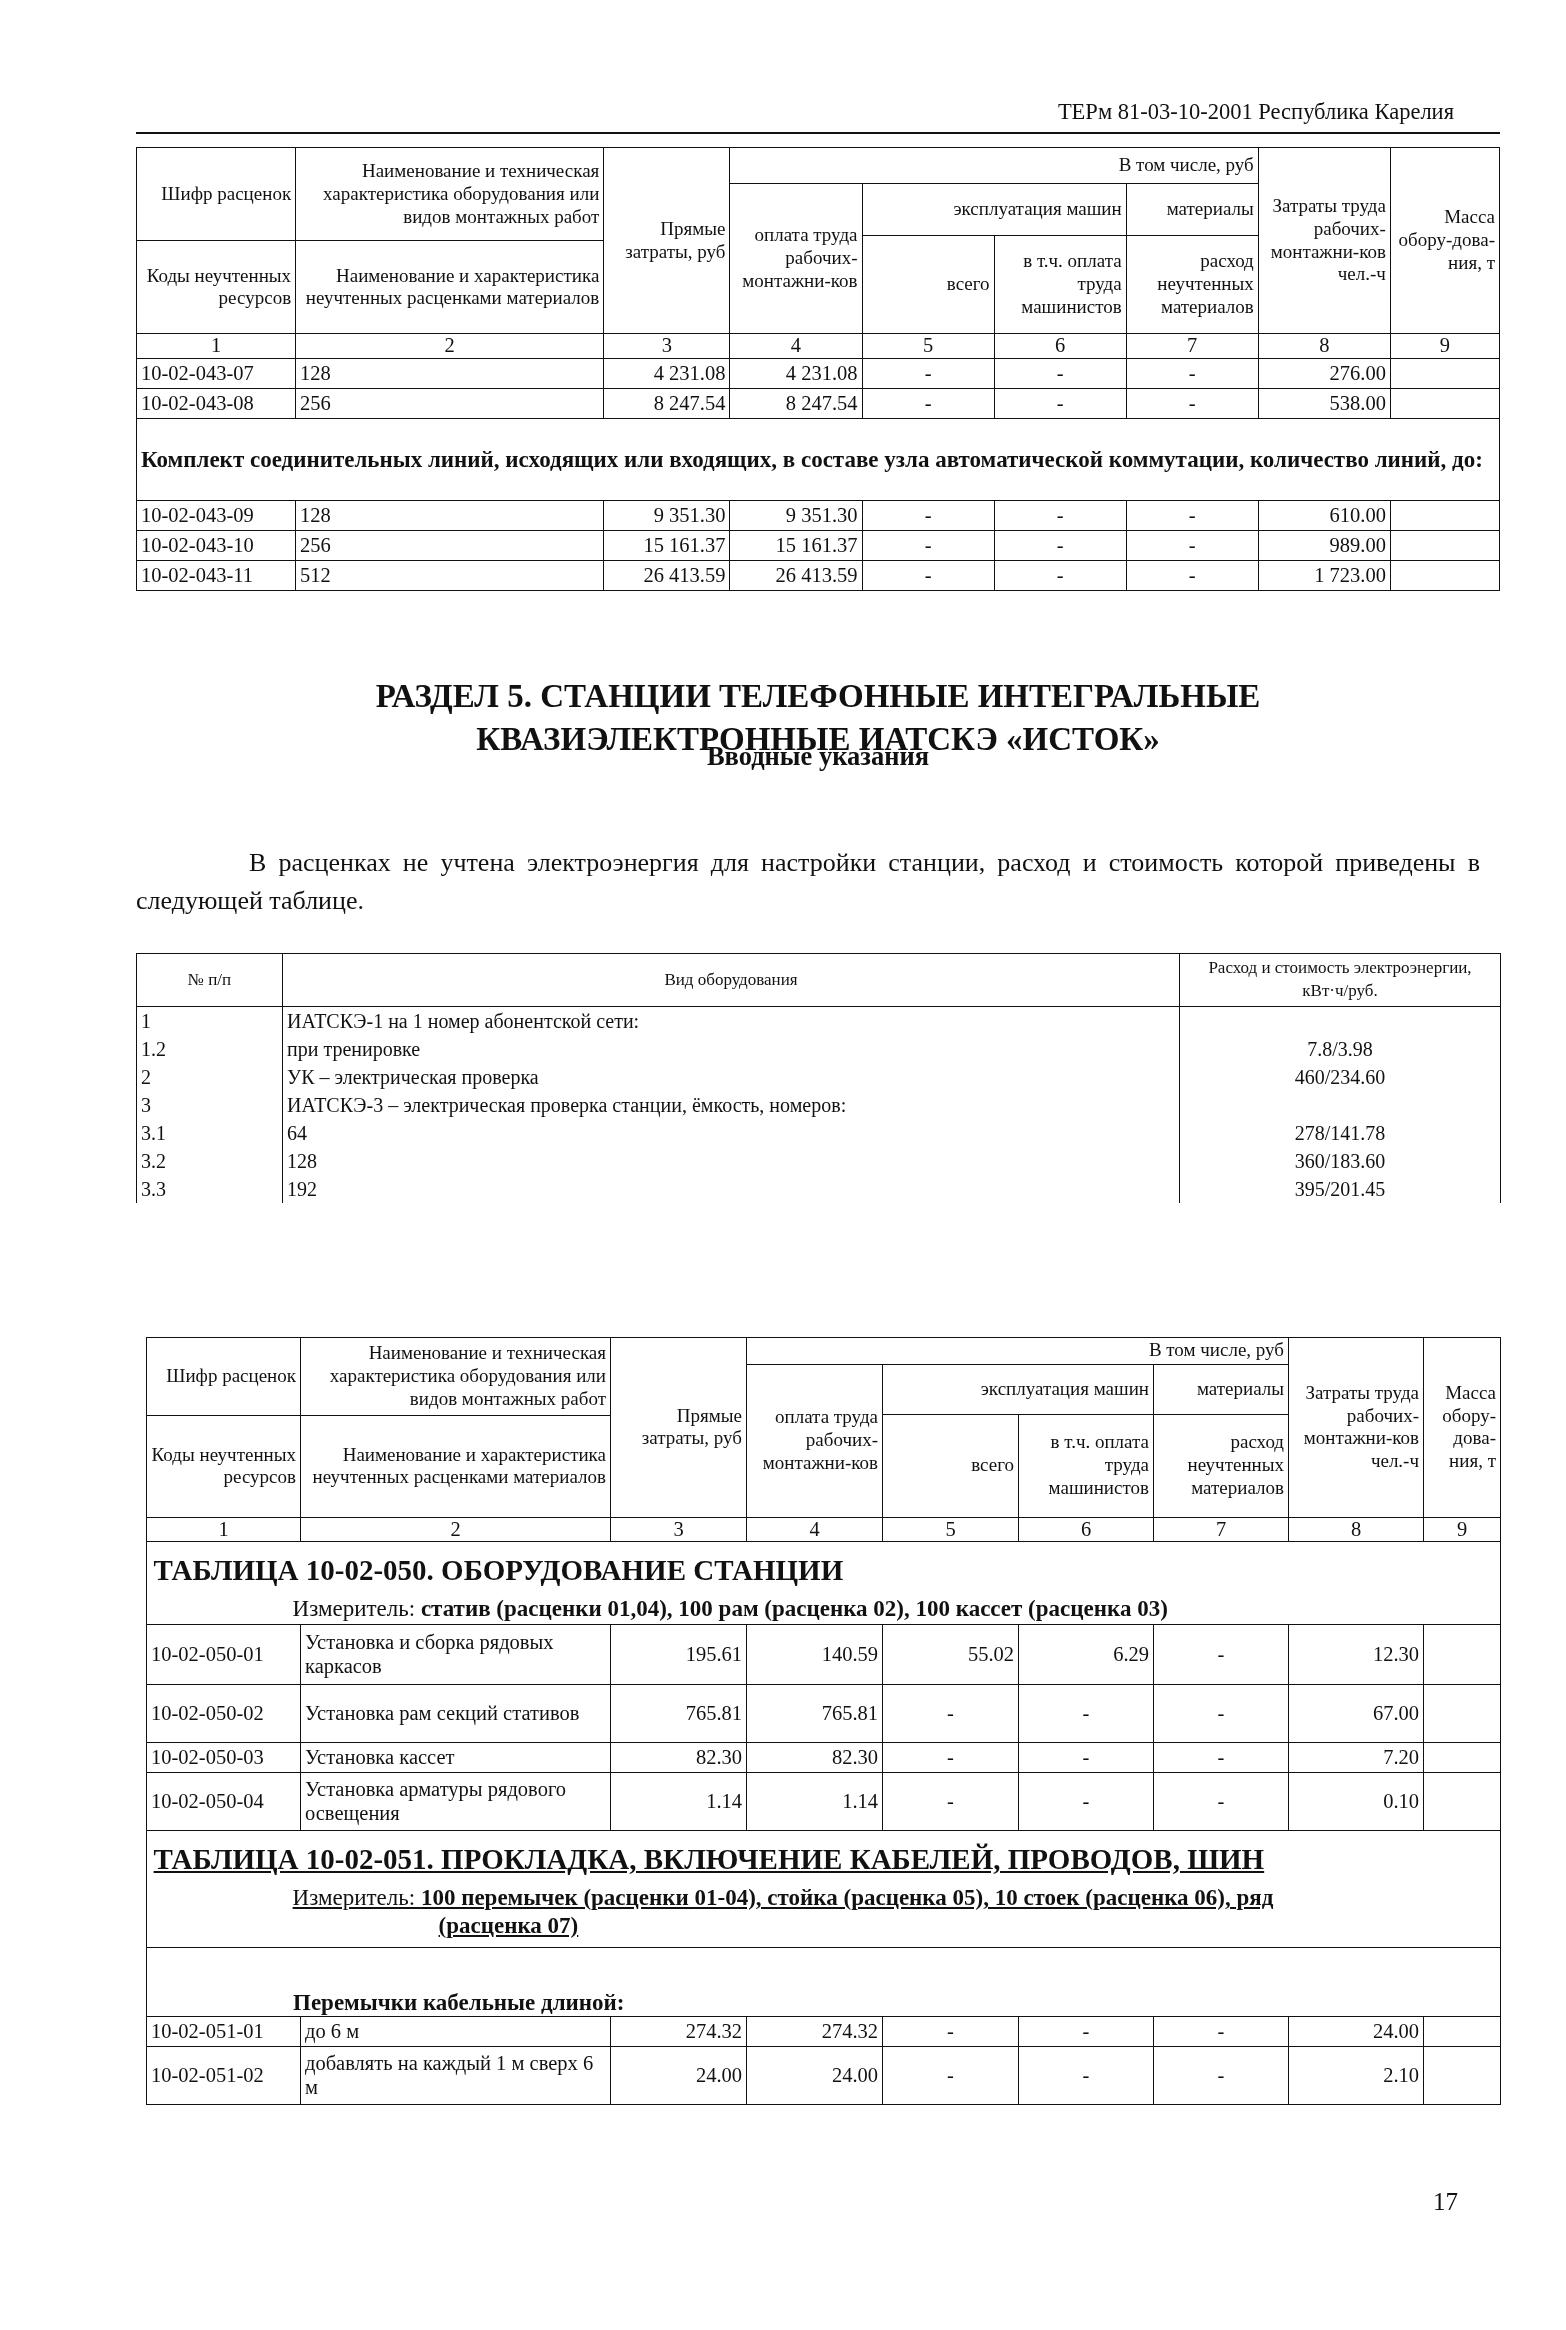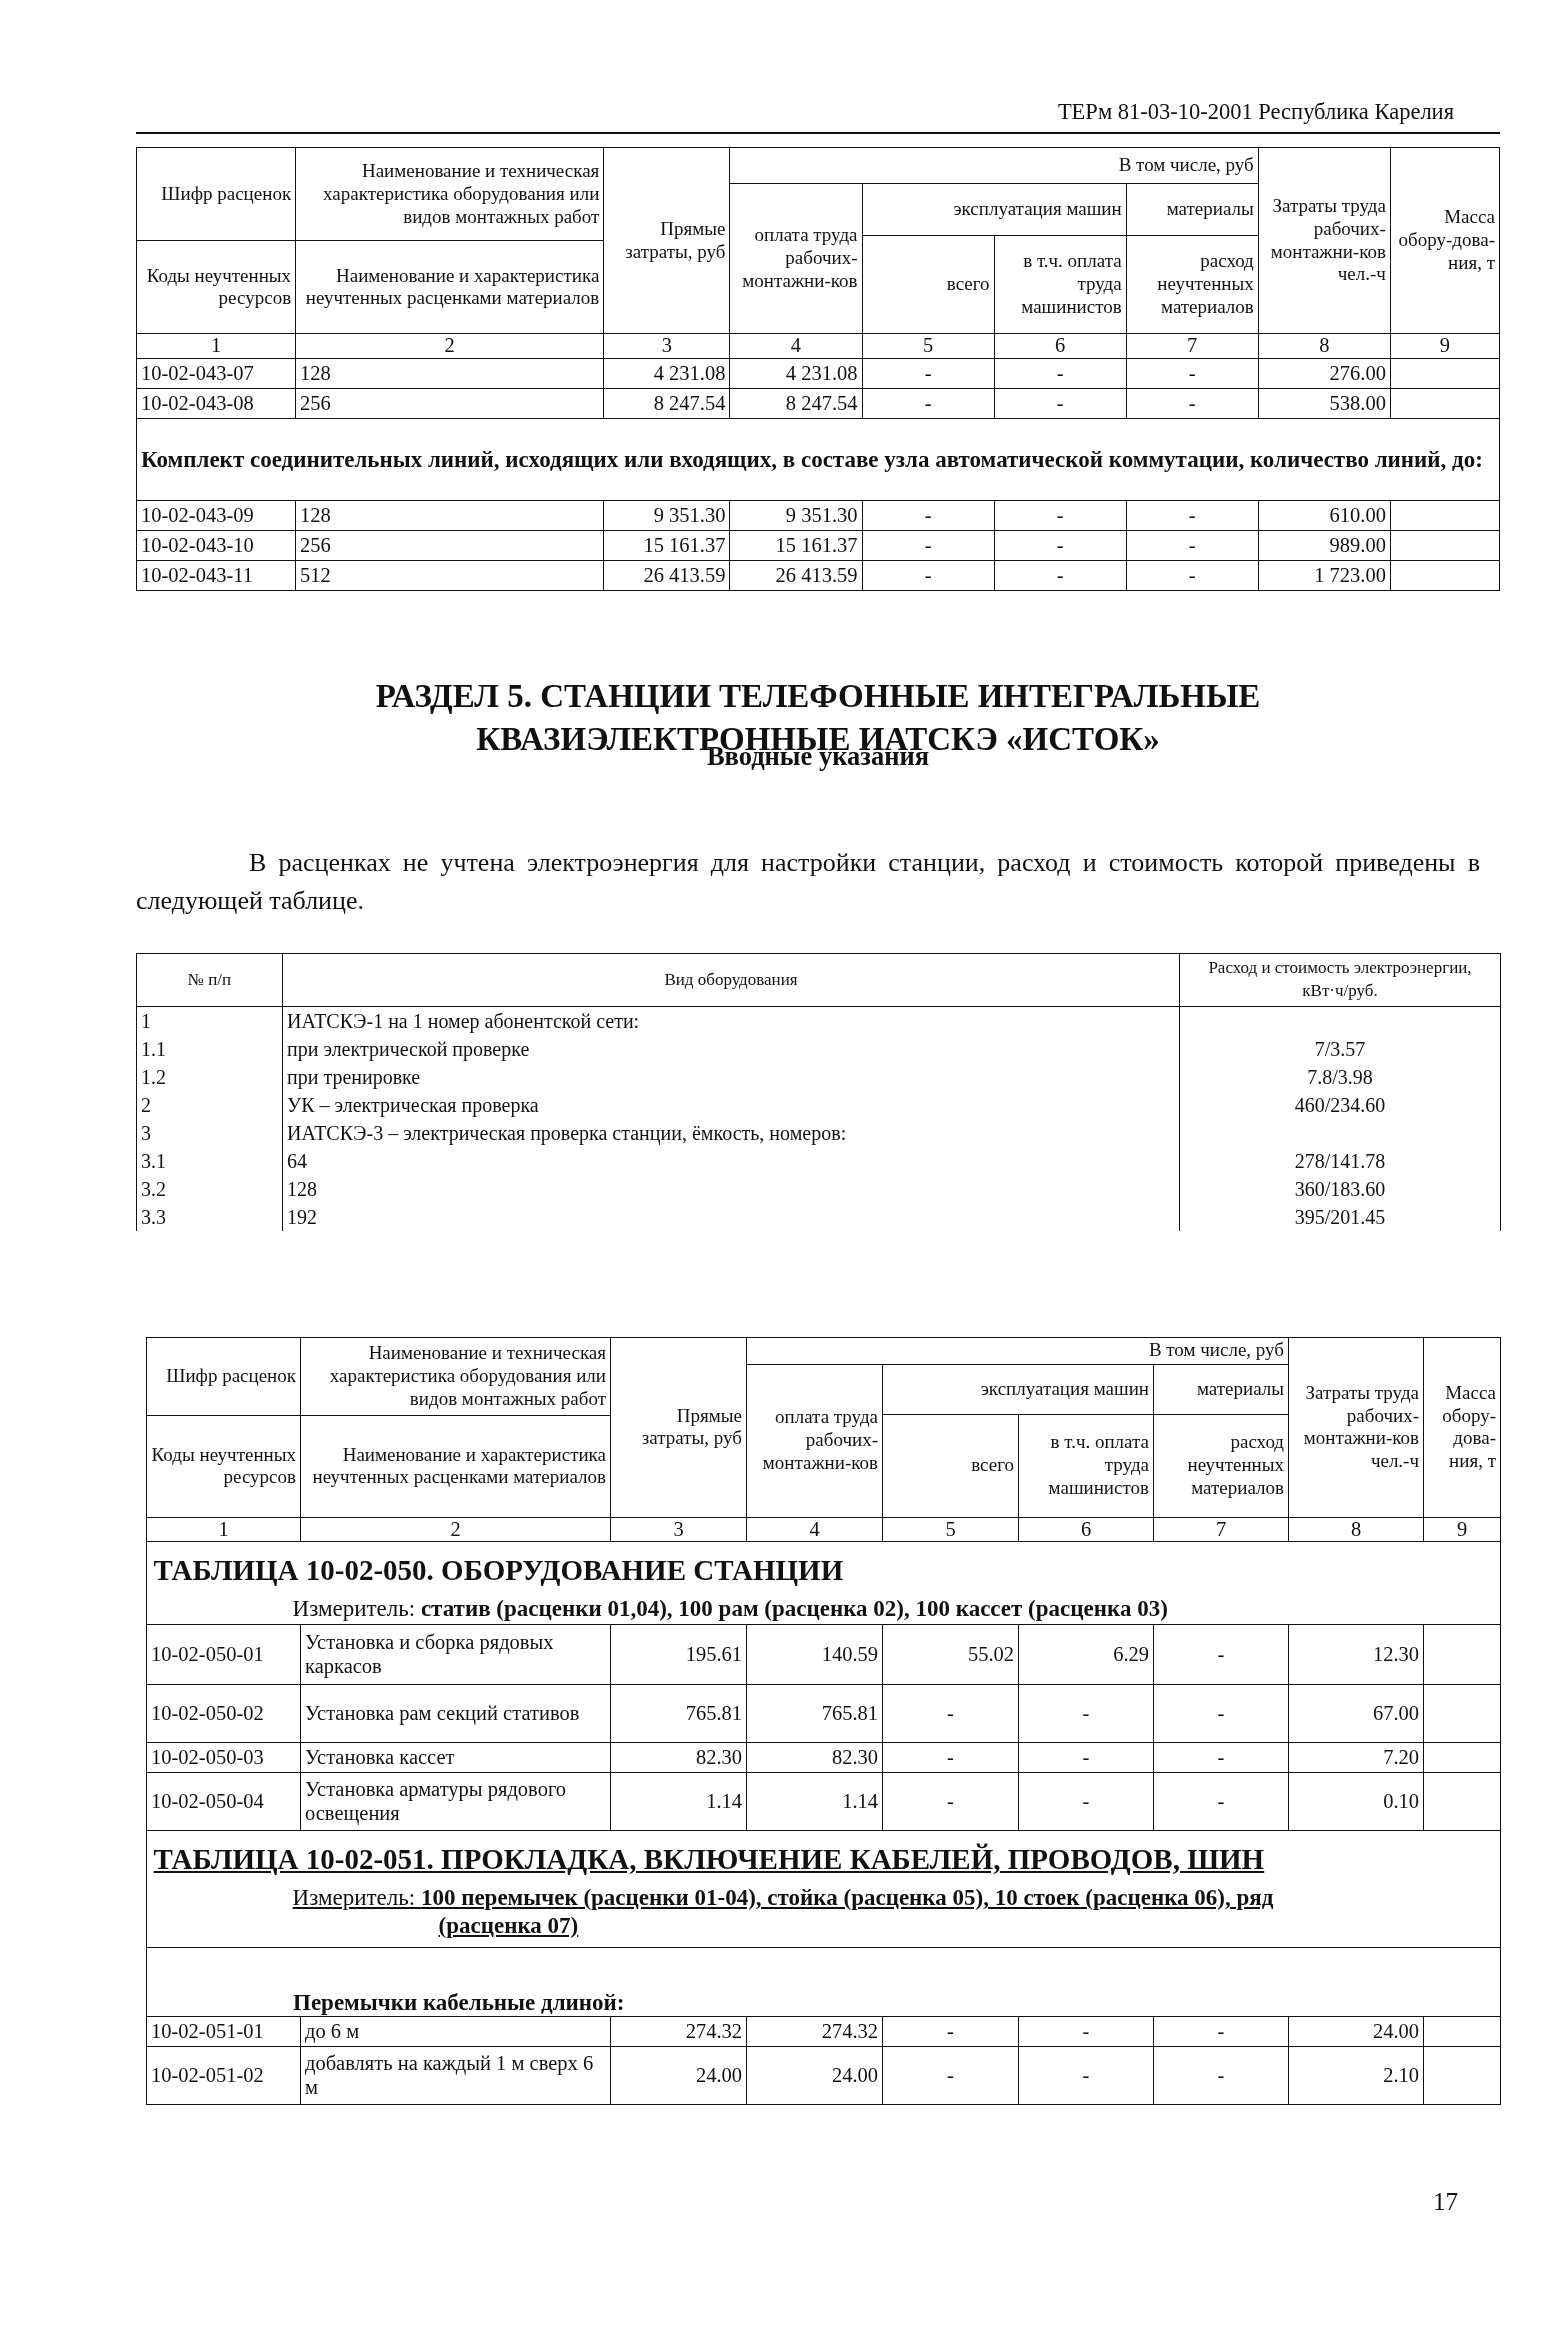--- a/index.html
+++ b/index.html
@@ -180,25 +180,20 @@
     <td>№ п/п</td>
     <td>Вид оборудования</td>
     <td>Расход и стоимость электроэнергии, кВт·ч/руб.</td>
   </tr>
   <tr>
     <td>1</td>
     <td>ИАТСКЭ-1 на 1 номер абонентской сети:</td>
     <td class="ctr"></td>
   </tr>
   <tr>
-    <td>1.1</td>
-    <td>при электрической проверке</td>
-    <td class="ctr">7/3.57</td>
-  </tr>
-  <tr>
     <td>1.2</td>
     <td>при тренировке</td>
     <td class="ctr">7.8/3.98</td>
   </tr>
   <tr>
     <td>2</td>
     <td>УК – электрическая проверка</td>
     <td class="ctr">460/234.60</td>
   </tr>
   <tr>

